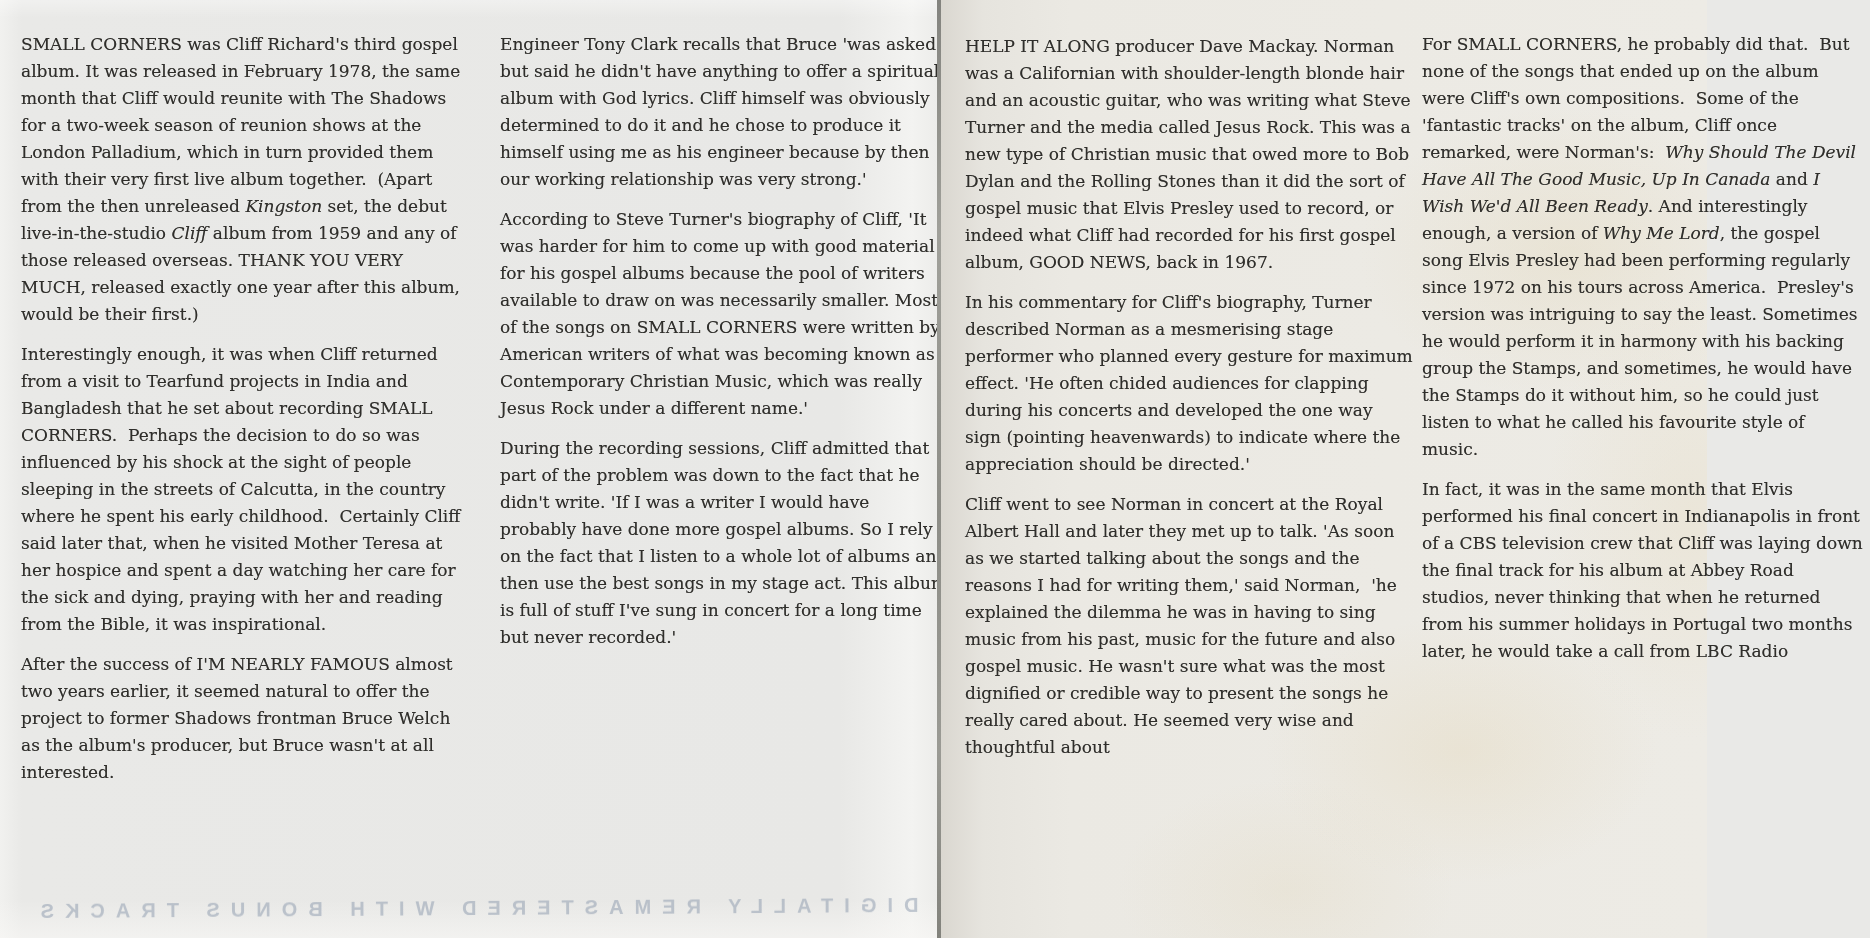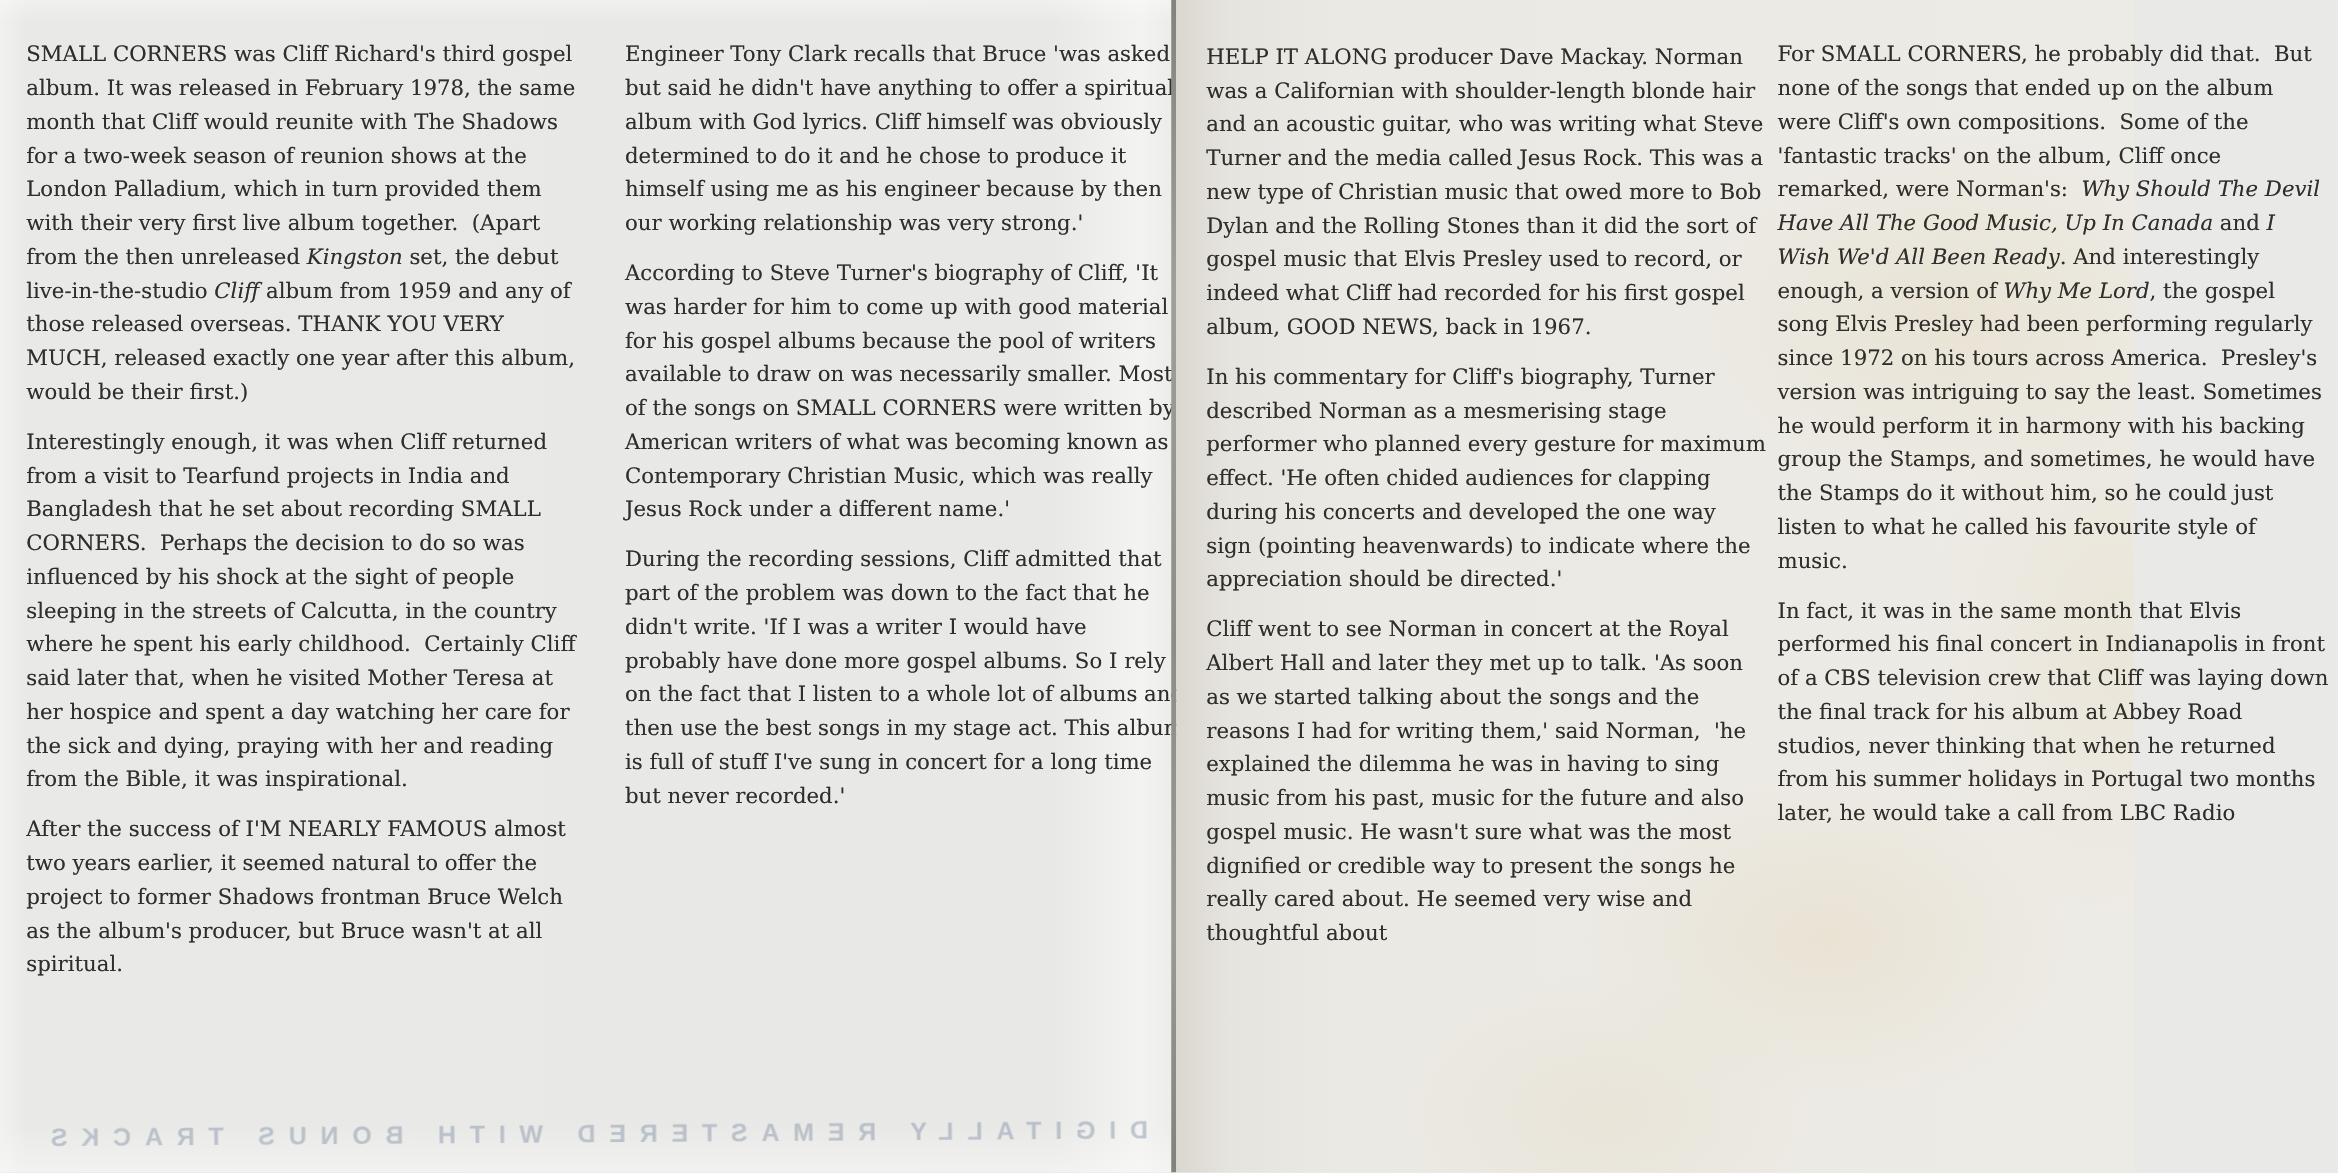--- a/index.html
+++ b/index.html
@@ -85,21 +85,21 @@
 </style>
 </head>
 <body>
 
 <div class="spread">
 
   <div class="page page-left">
     <div class="col col-1">
         <p class="para"><span>SMALL CORNERS was Cliff Richard's third gospel album. It was released in February 1978, the same month that Cliff would reunite with The Shadows for a two-week season of reunion shows at the London Palladium, which in turn provided them with their very first live album together.  (Apart from the then unreleased </span><span class="it">Kingston</span><span> set, the debut live-in-the-studio </span><span class="it">Cliff</span><span> album from 1959 and any of those released overseas. THANK YOU VERY MUCH, released exactly one year after this album, would be their first.)</span></p>
         <p class="para"><span>Interestingly enough, it was when Cliff returned from a visit to Tearfund projects in India and Bangladesh that he set about recording SMALL CORNERS.  Perhaps the decision to do so was influenced by his shock at the sight of people sleeping in the streets of Calcutta, in the country where he spent his early childhood.  Certainly Cliff said later that, when he visited Mother Teresa at her hospice and spent a day watching her care for the sick and dying, praying with her and reading from the Bible, it was inspirational.</span></p>
-        <p class="para"><span>After the success of I'M NEARLY FAMOUS almost two years earlier, it seemed natural to offer the project to former Shadows frontman Bruce Welch as the album's producer, but Bruce wasn't at all spiritual.</span></p>
+        <p class="para"><span>After the success of I'M NEARLY FAMOUS almost two years earlier, it seemed natural to offer the project to former Shadows frontman Bruce Welch as the album's producer, but Bruce wasn't at all interested.</span></p>
       </div>
     <div class="col col-2">
         <p class="para"><span>Engineer Tony Clark recalls that Bruce 'was asked but said he didn't have anything to offer a spiritual album with God lyrics. Cliff himself was obviously determined to do it and he chose to produce it himself using me as his engineer because by then our working relationship was very strong.'</span></p>
         <p class="para"><span>According to Steve Turner's biography of Cliff, 'It was harder for him to come up with good material for his gospel albums because the pool of writers available to draw on was necessarily smaller. Most of the songs on SMALL CORNERS were written by American writers of what was becoming known as Contemporary Christian Music, which was really Jesus Rock under a different name.'</span></p>
         <p class="para"><span>During the recording sessions, Cliff admitted that part of the problem was down to the fact that he didn't write. 'If I was a writer I would have probably have done more gospel albums. So I rely on the fact that I listen to a whole lot of albums and then use the best songs in my stage act. This album is full of stuff I've sung in concert for a long time but never recorded.'</span></p>
       </div>
     <div class="showthrough">DIGITALLY REMASTERED WITH BONUS TRACKS</div>
   </div>
 
   <div class="fold"></div>

